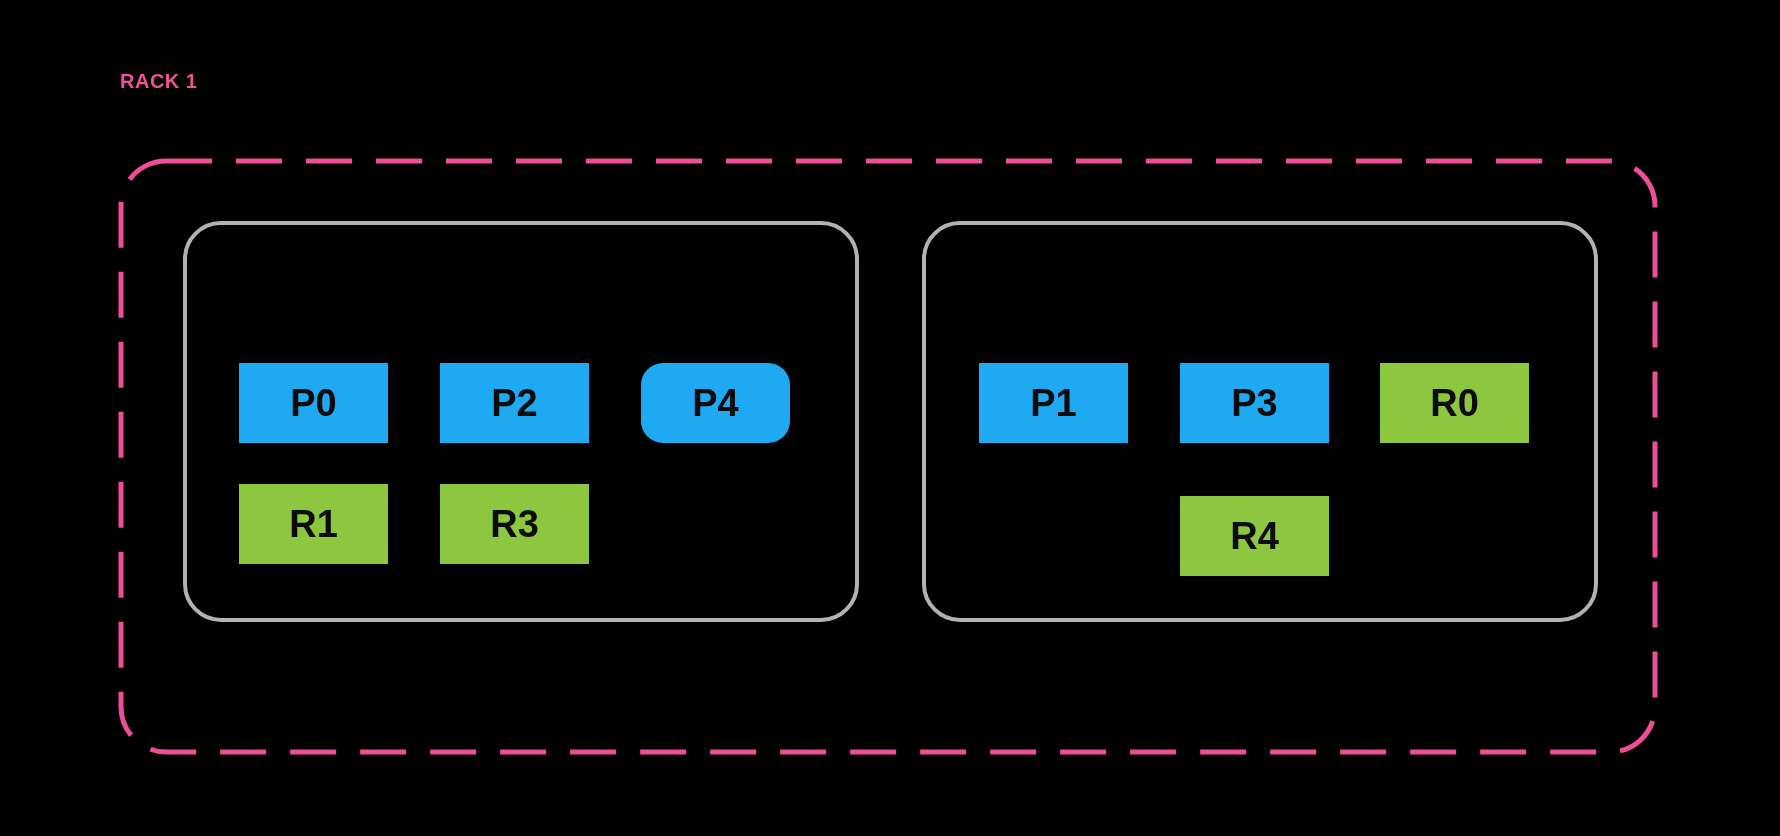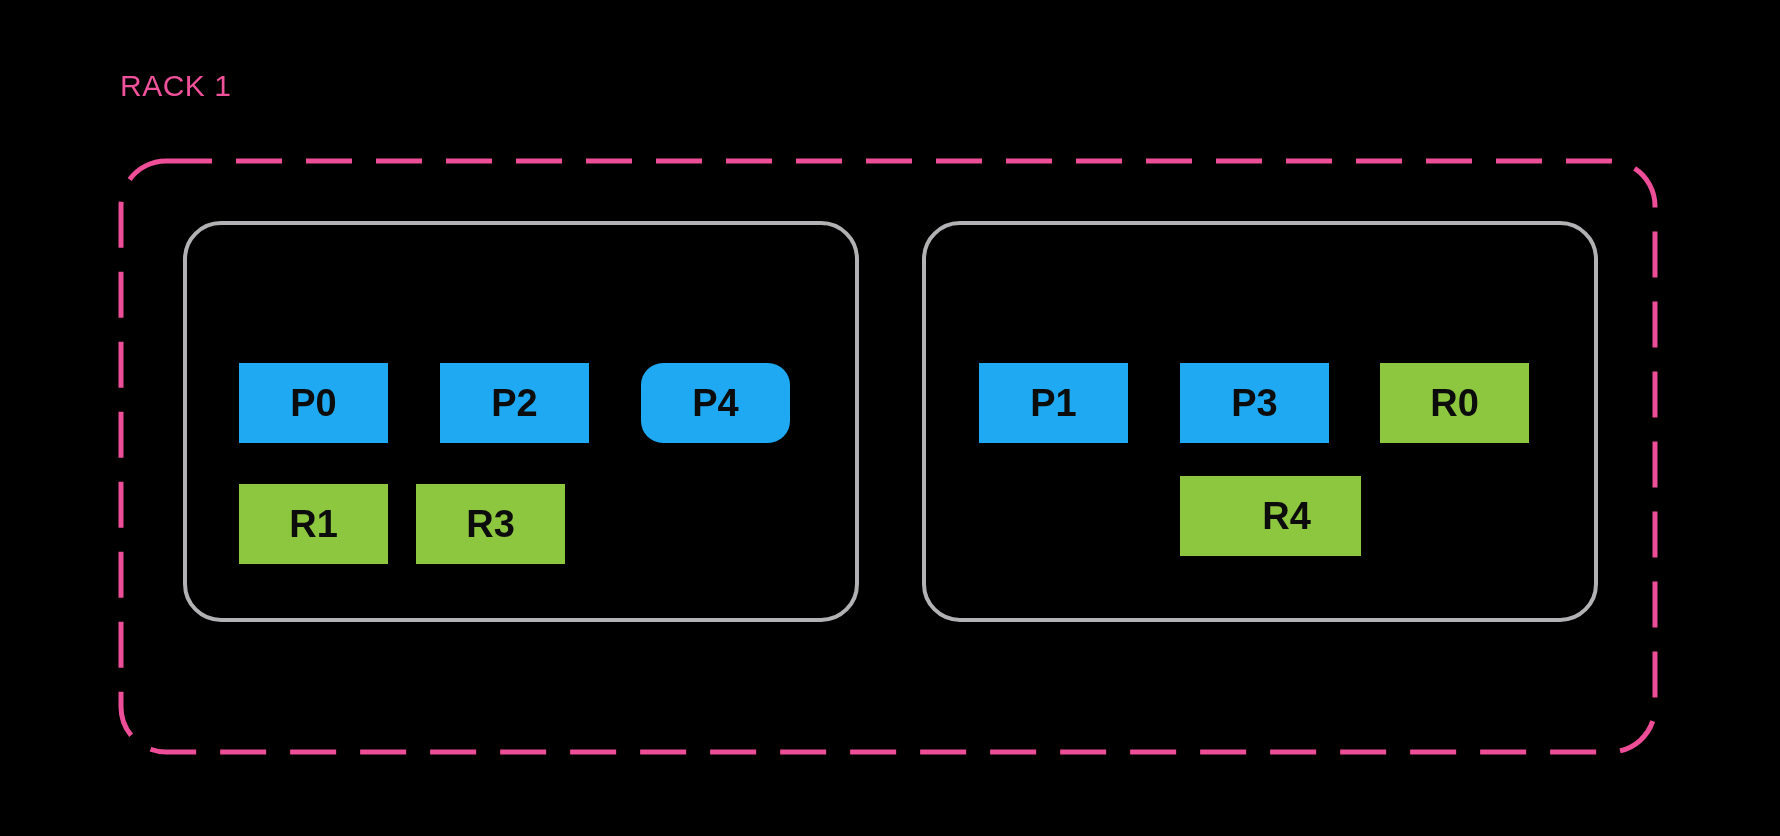--- a/index.html
+++ b/index.html
@@ -12,22 +12,22 @@
     position: relative;
     width: 1780px;
     height: 836px;
     background: var(--background, #000);
     overflow: hidden;
   }
   .rack-title {
     position: absolute;
     left: 120px;
     top: 71px;
-    font-size: 30px;
-    font-weight: 400;
+    font-size: 20px;
+    font-weight: 700;
     letter-spacing: 0.5px;
     color: var(--rack-title, #f0519b);
     line-height: 1;
   }
   .rack-border-svg {
     position: absolute;
     left: 0;
     top: 0;
     width: 1780px;
     height: 836px;
@@ -65,23 +65,23 @@
   .block.replica { background: var(--replica, #8dc63f); }
   
   .pos-l-r1c1 { left: 239px;  top: 363px; }
   .pos-l-r1c2 { left: 440px;  top: 363px; }
   .pos-l-r1c3 { left: 641px;  top: 363px; border-radius: 22px; }
   .pos-r-r1c1 { left: 979px;  top: 363px; }
   .pos-r-r1c2 { left: 1180px; top: 363px; }
   .pos-r-r1c3 { left: 1380px; top: 363px; }
   
   .pos-l-r2c1 { left: 239px;  top: 484px; }
-  .pos-l-r2c2 { left: 416px;  top: 484px; }
+  .pos-l-r2c2 { left: 440px;  top: 484px; }
   .pos-r-r2c1 { left: 979px;  top: 484px; }
-  .pos-r-r2c2 { left: 1180px; top: 476px; padding-left: 32px; }
+  .pos-r-r2c2 { left: 1180px; top: 496px; }
 </style>
 </head>
 <body>
 
 <div class="stage">
 
   <div class="rack-title">RACK 1</div>
 
   <svg class="rack-border-svg" viewBox="0 0 1780 836" aria-hidden="true">
     <rect x="121" y="161" width="1534" height="591" rx="45"></rect>

